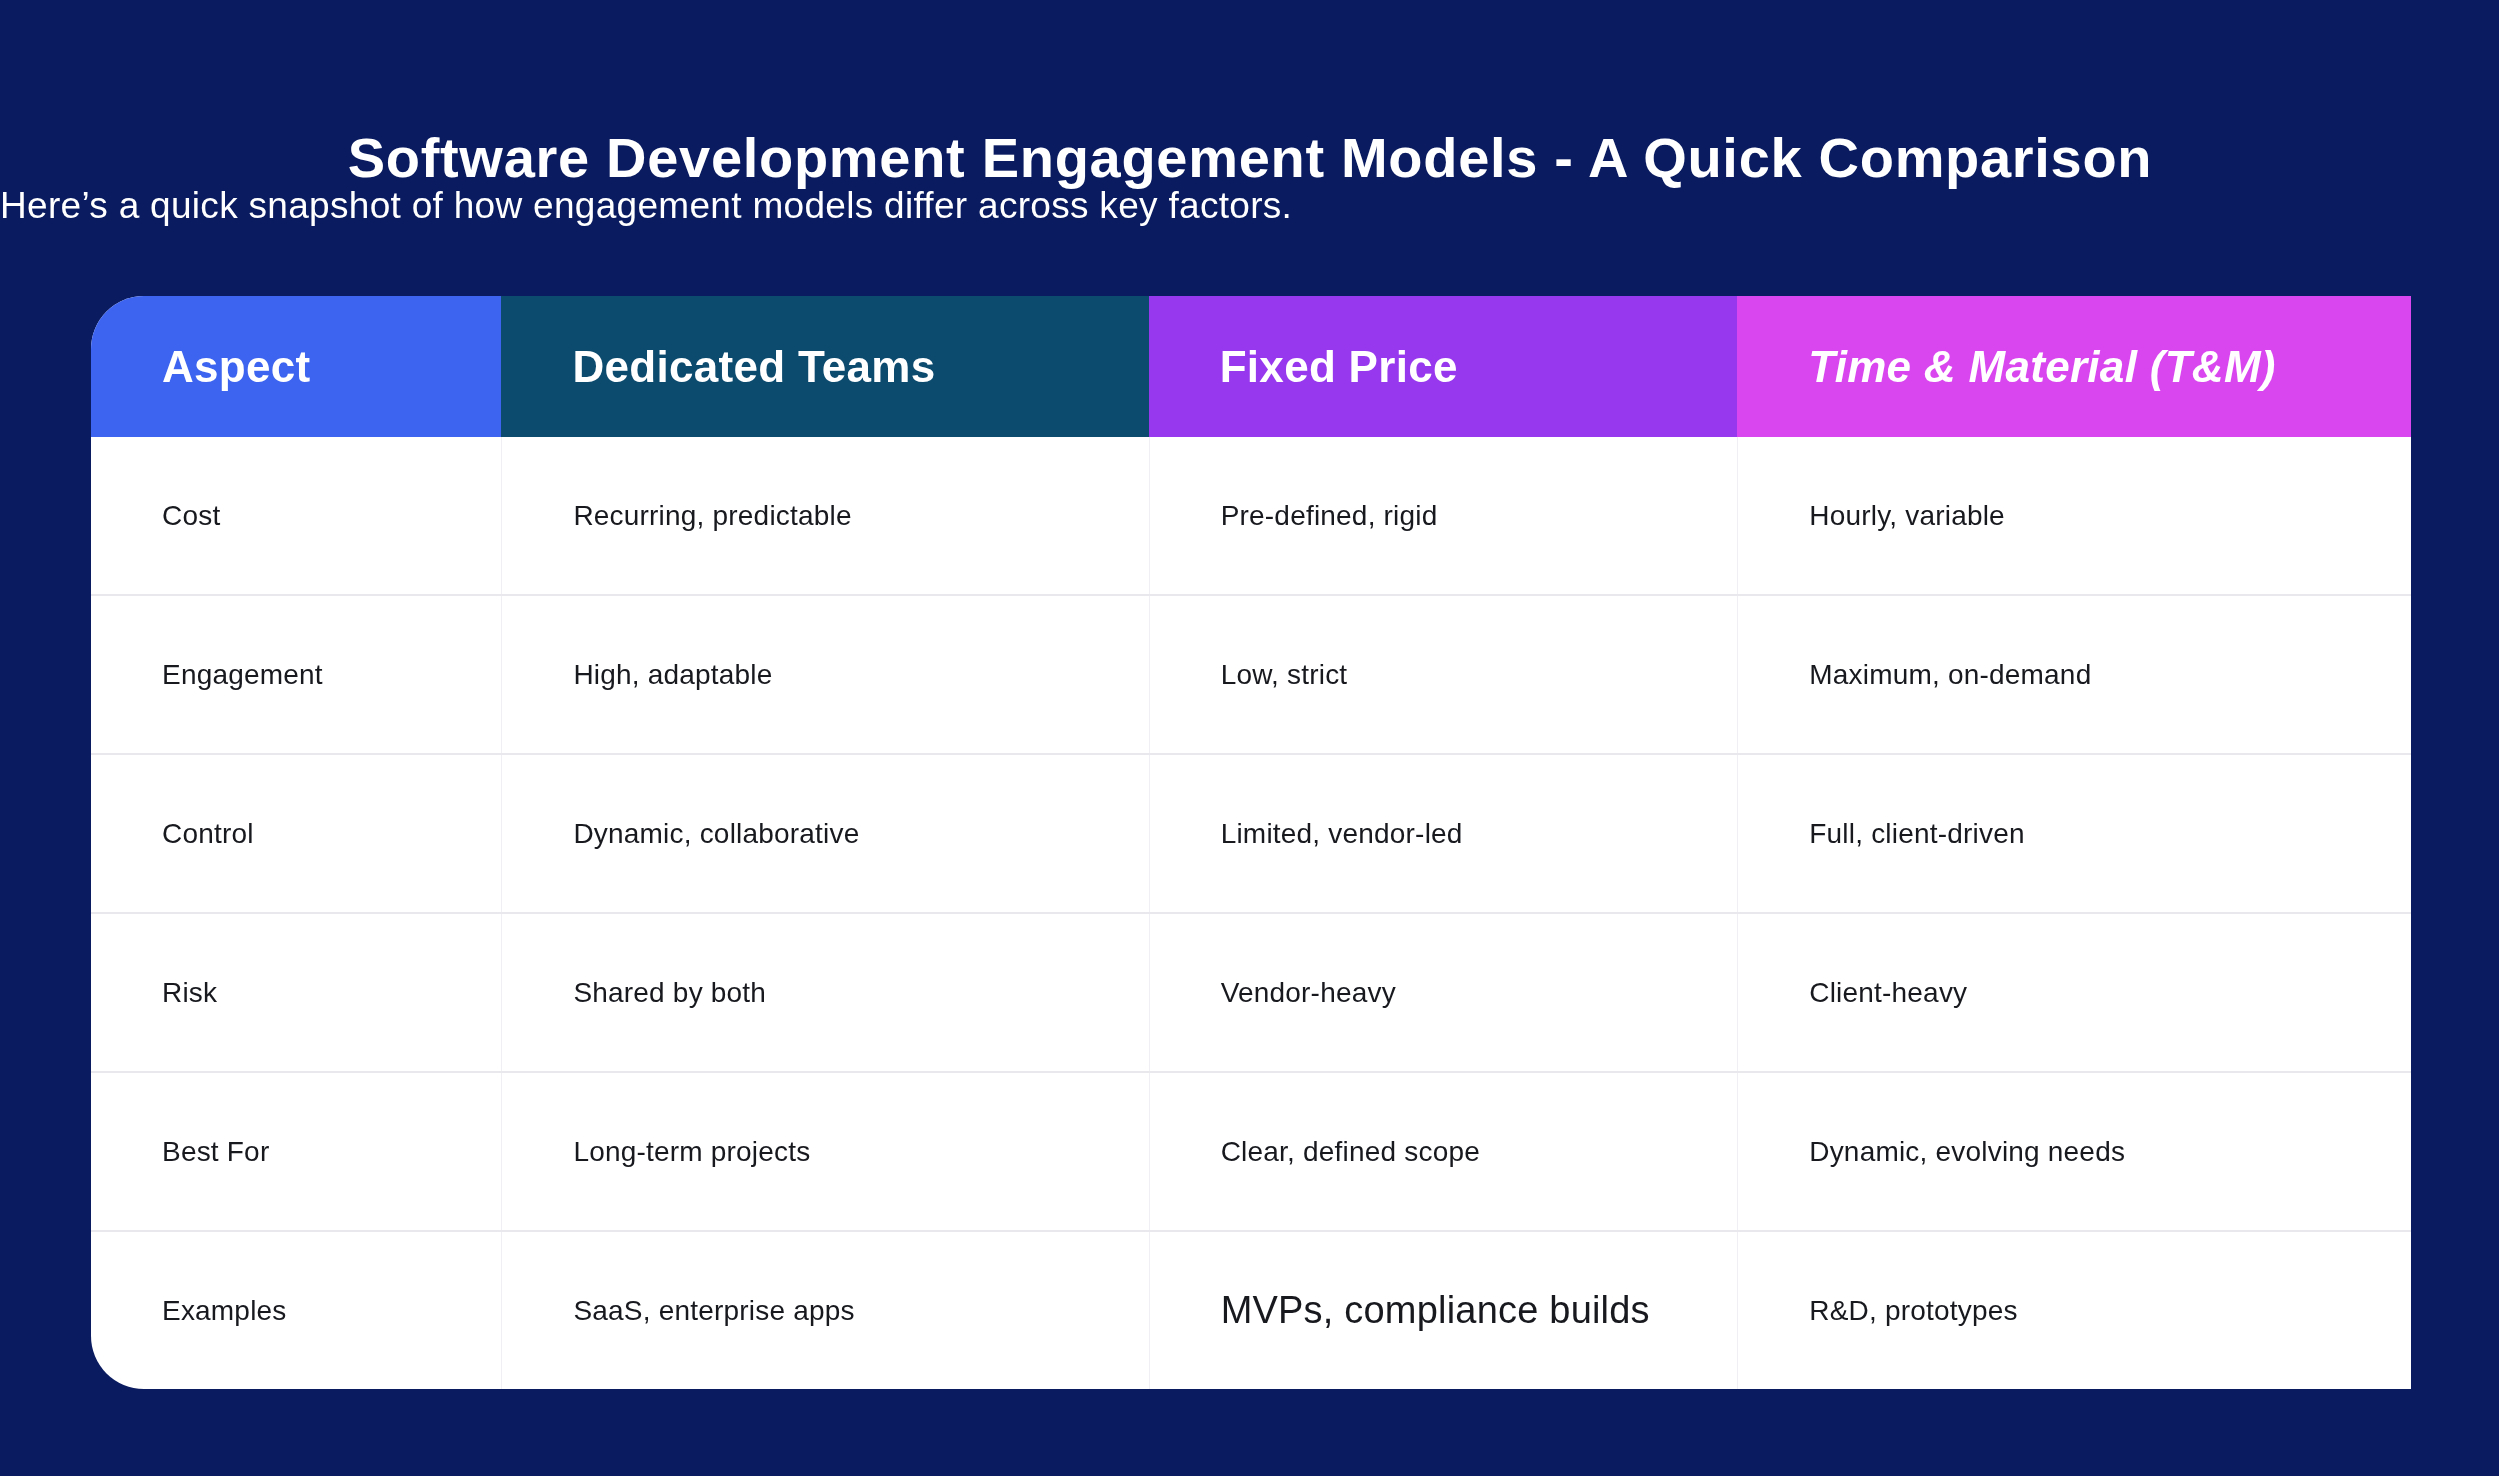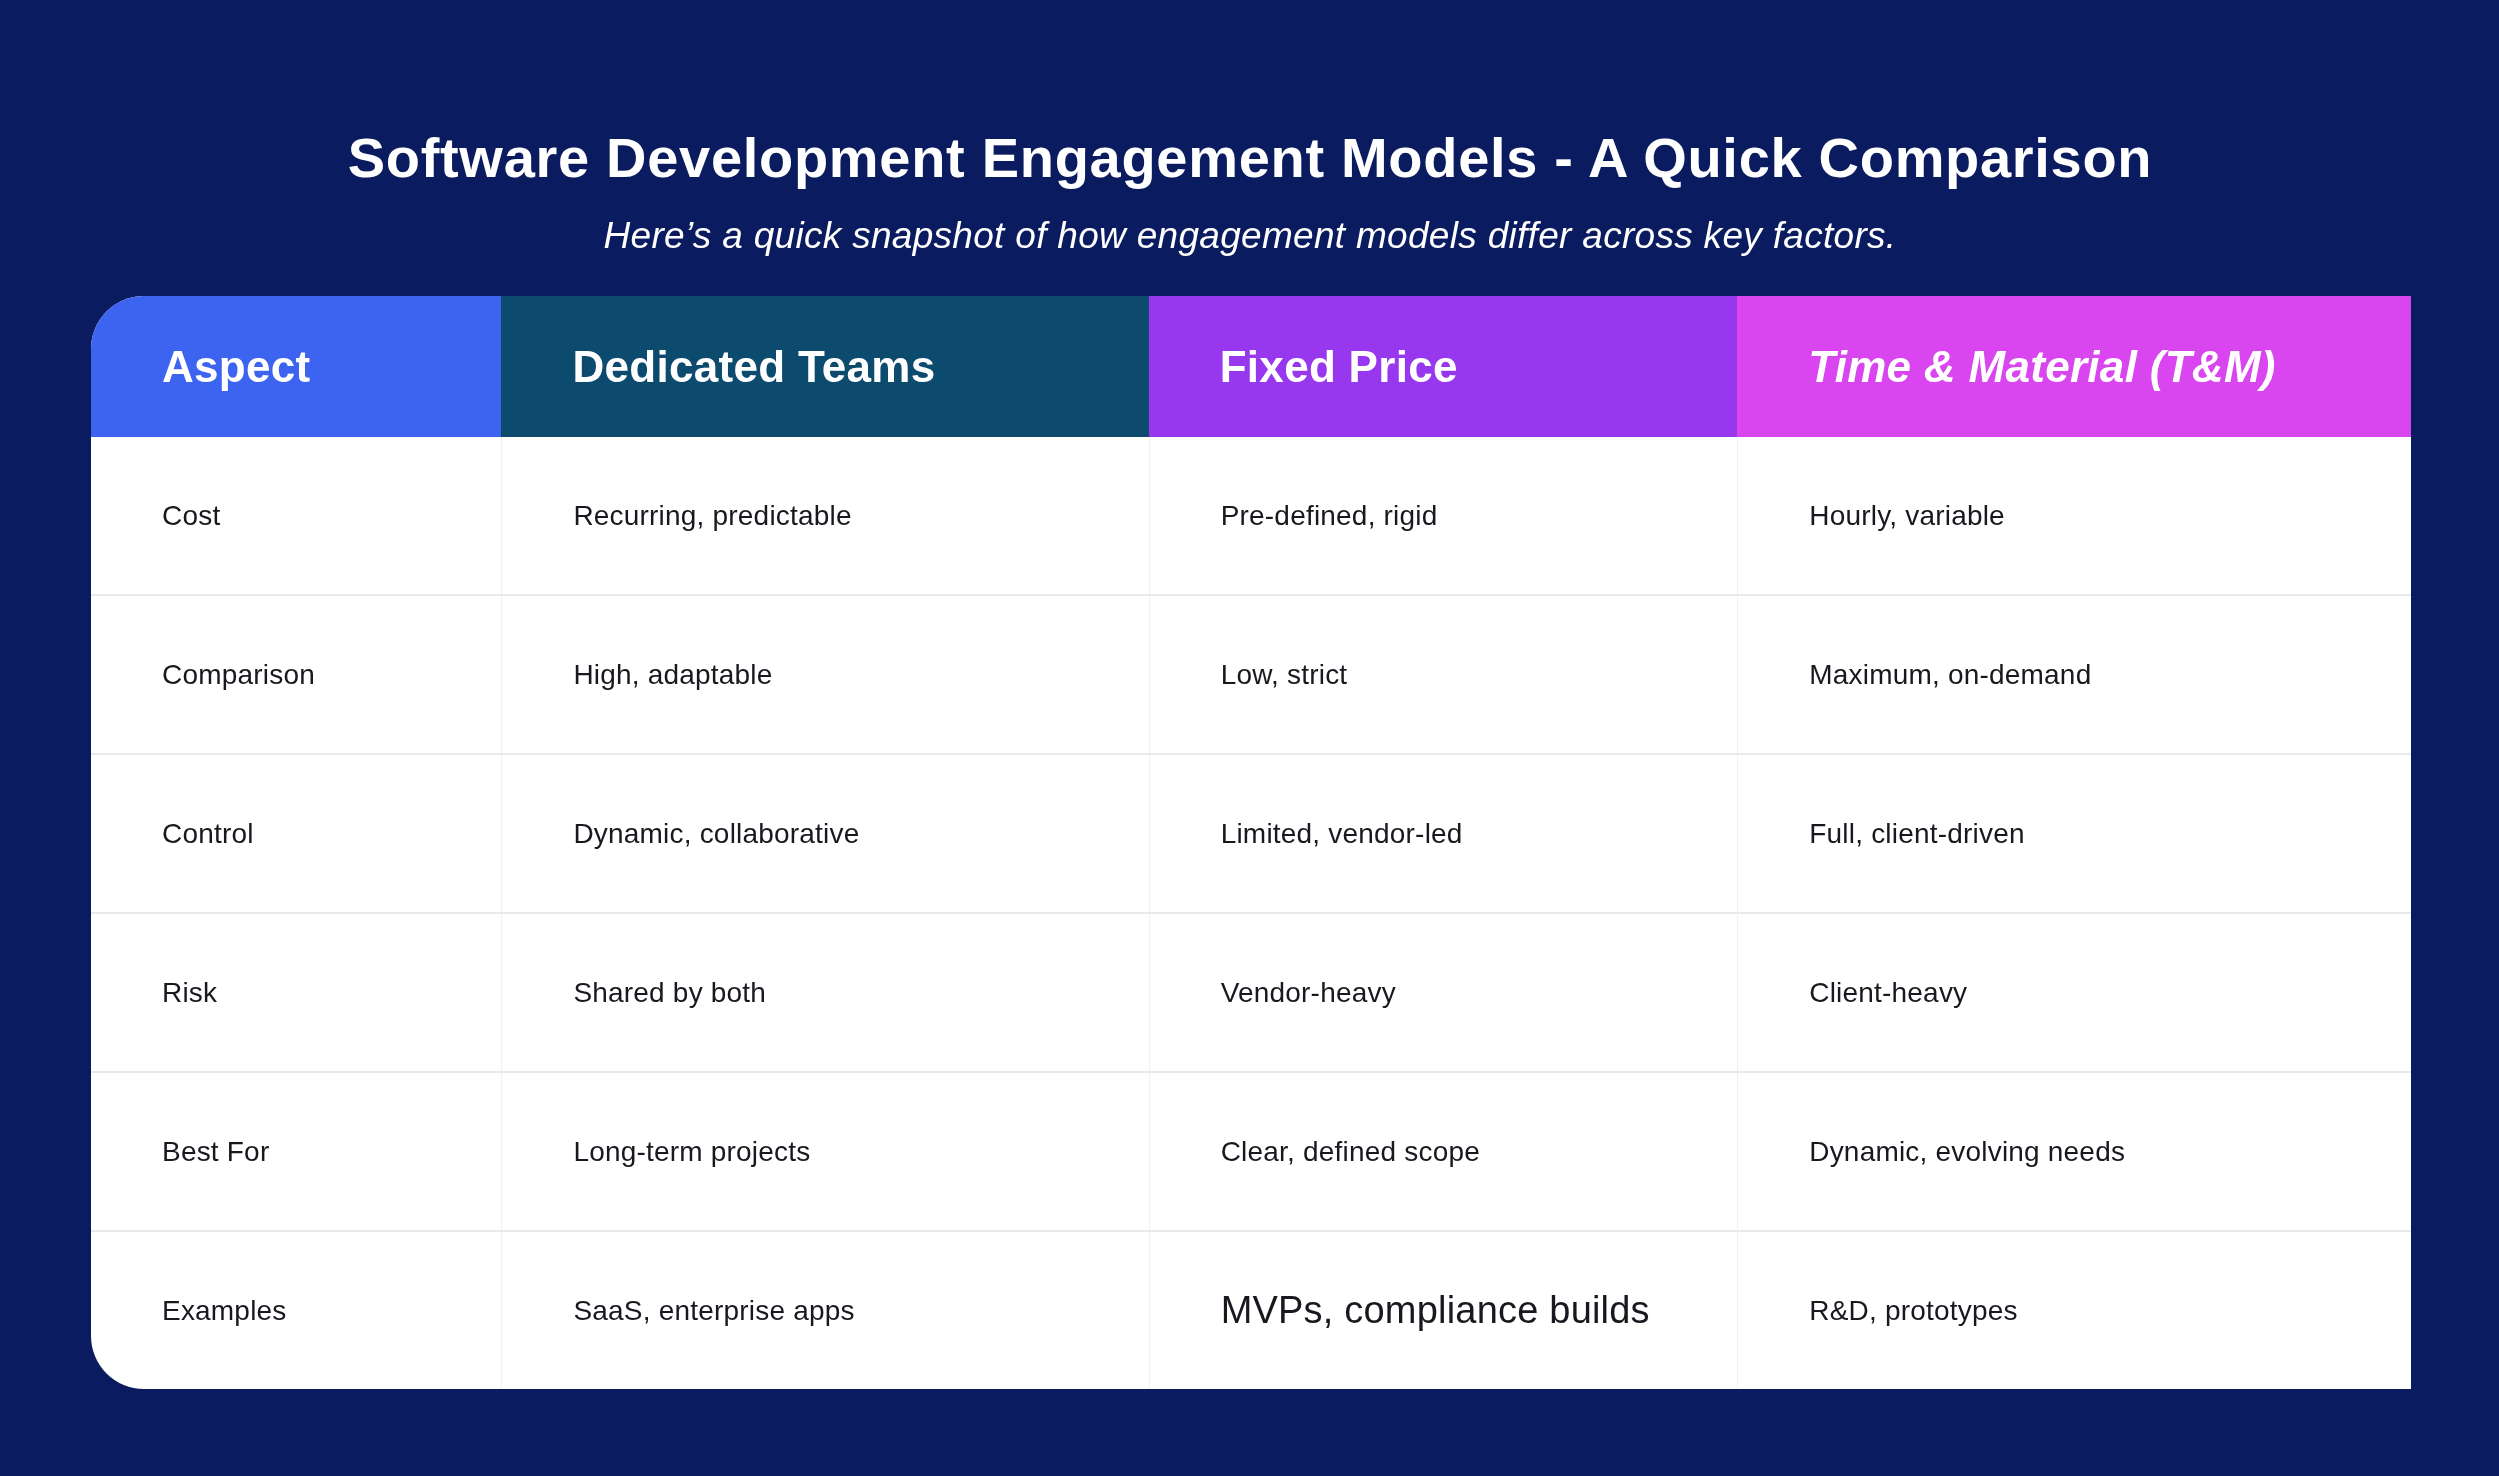--- a/index.html
+++ b/index.html
@@ -22,30 +22,29 @@
     width: 100%;
     text-align: center;
     color: #ffffff;
     font-size: 56px;
     font-weight: 600;
     letter-spacing: 0.7px;
     line-height: 1.2;
   }
   .page-subtitle {
     position: absolute;
-    top: 213px;
+    top: 183px;
     left: 0;
     width: 100%;
-    text-align: center;
+    text-align: left;
     color: #ffffff;
     font-size: 37px;
     font-weight: 400;
     letter-spacing: 0.3px;
     line-height: 1.25;
-    font-style: italic;
   }
   .table {
     position: absolute;
     left: 91px;
     top: 296px;
     width: 2320px;
     height: 1093px;
     background: #ffffff;
     border-radius: 53px 0 0 53px;
     overflow: hidden;
@@ -124,21 +123,21 @@
     <div class="table-body">
 
       <div class="table-row">
         <div class="body-cell col-0">Cost</div>
         <div class="body-cell col-1">Recurring, predictable</div>
         <div class="body-cell col-2">Pre-defined, rigid</div>
         <div class="body-cell col-3">Hourly, variable</div>
       </div>
 
       <div class="table-row">
-        <div class="body-cell col-0">Comparison</div>
+        <div class="body-cell col-0">Engagement</div>
         <div class="body-cell col-1">High, adaptable</div>
         <div class="body-cell col-2">Low, strict</div>
         <div class="body-cell col-3">Maximum, on-demand</div>
       </div>
 
       <div class="table-row">
         <div class="body-cell col-0">Control</div>
         <div class="body-cell col-1">Dynamic, collaborative</div>
         <div class="body-cell col-2">Limited, vendor-led</div>
         <div class="body-cell col-3">Full, client-driven</div>

